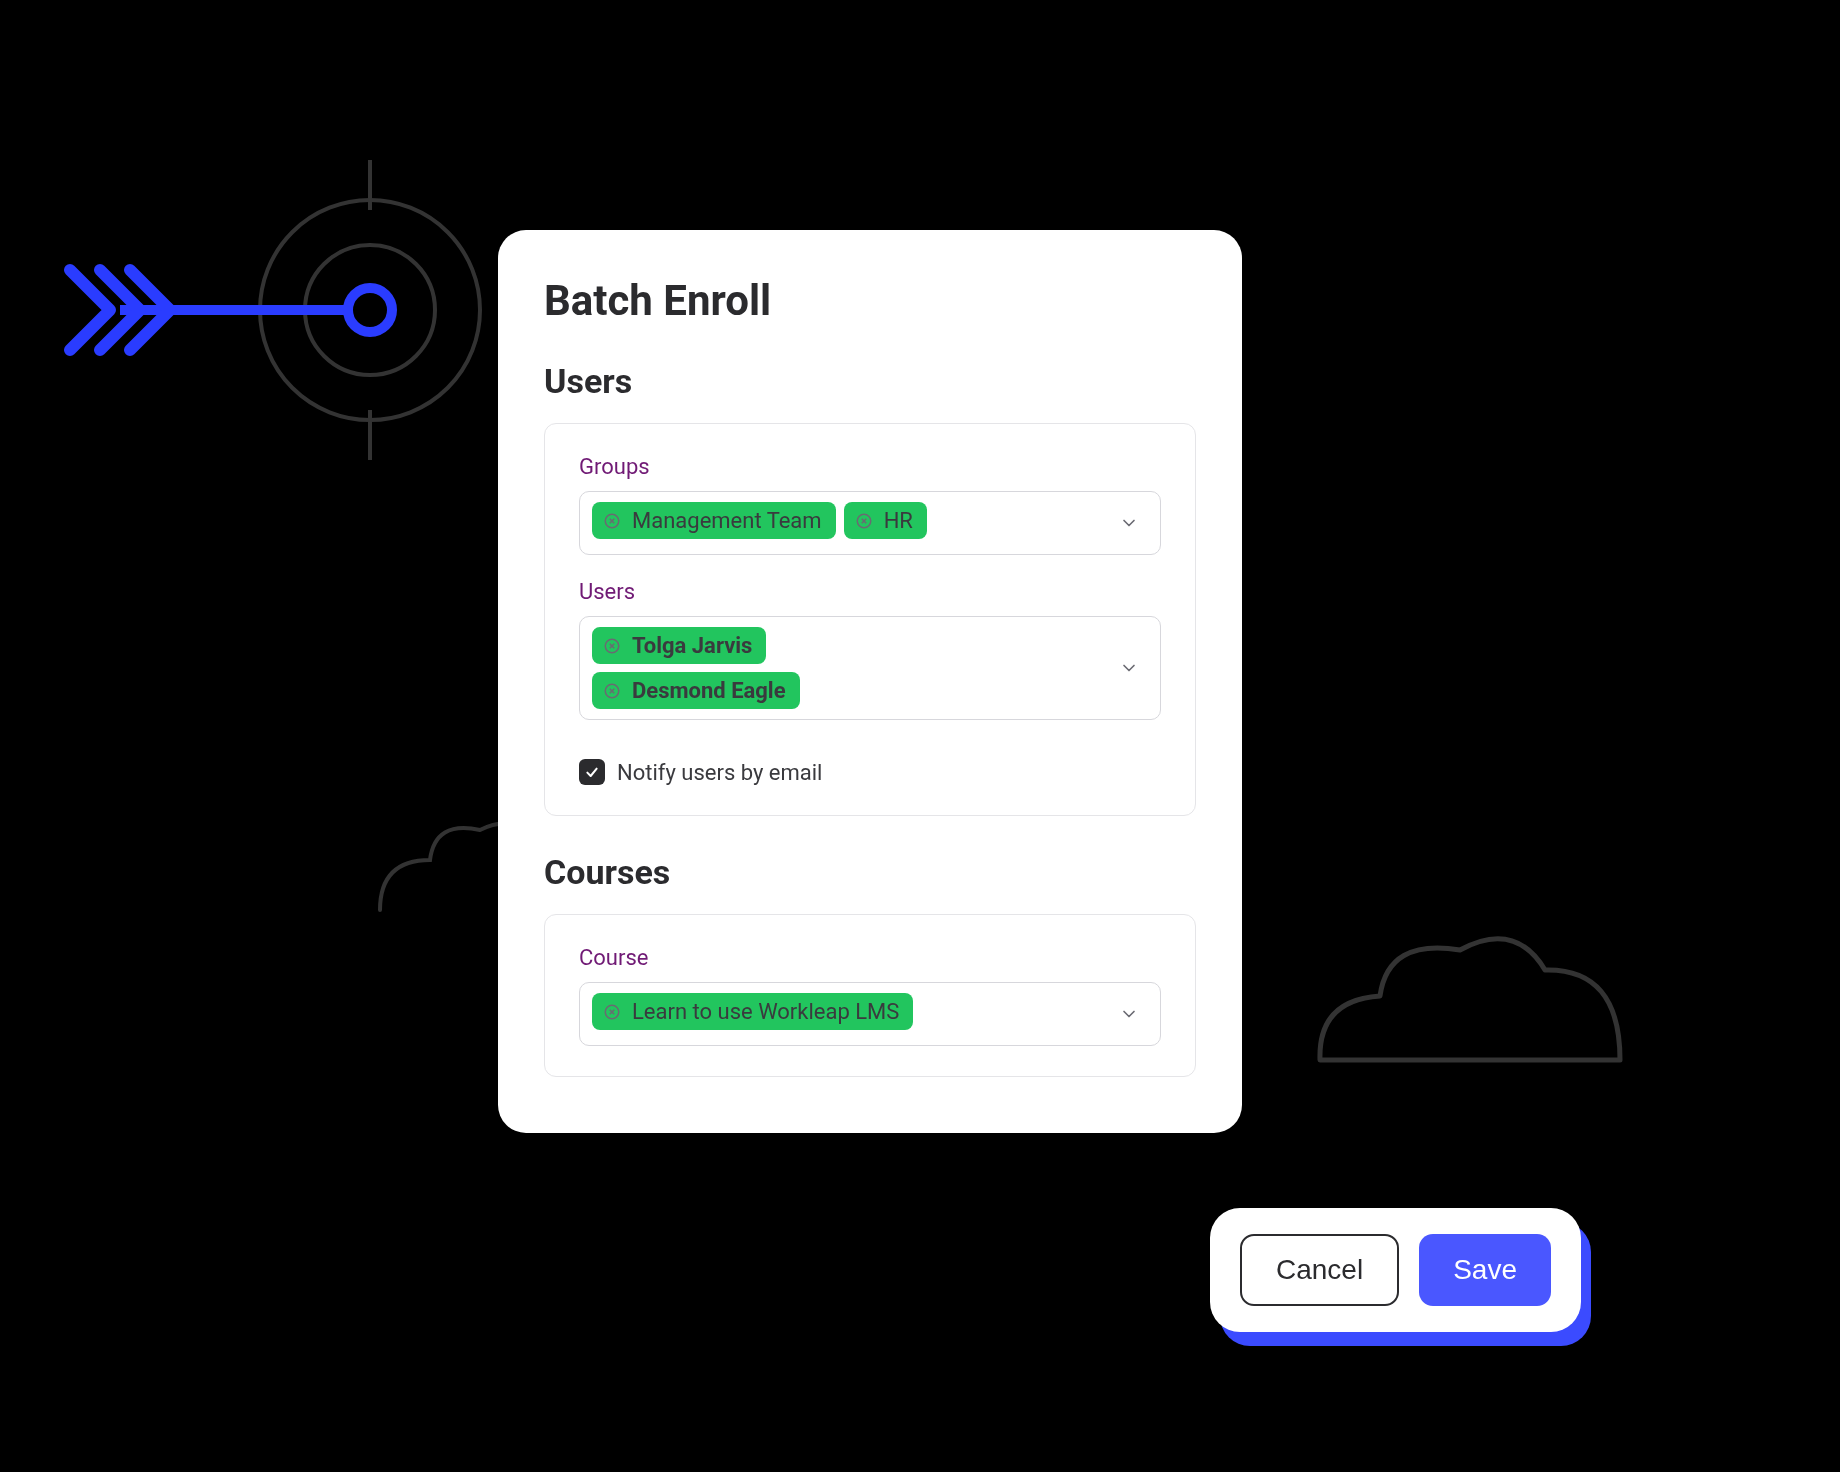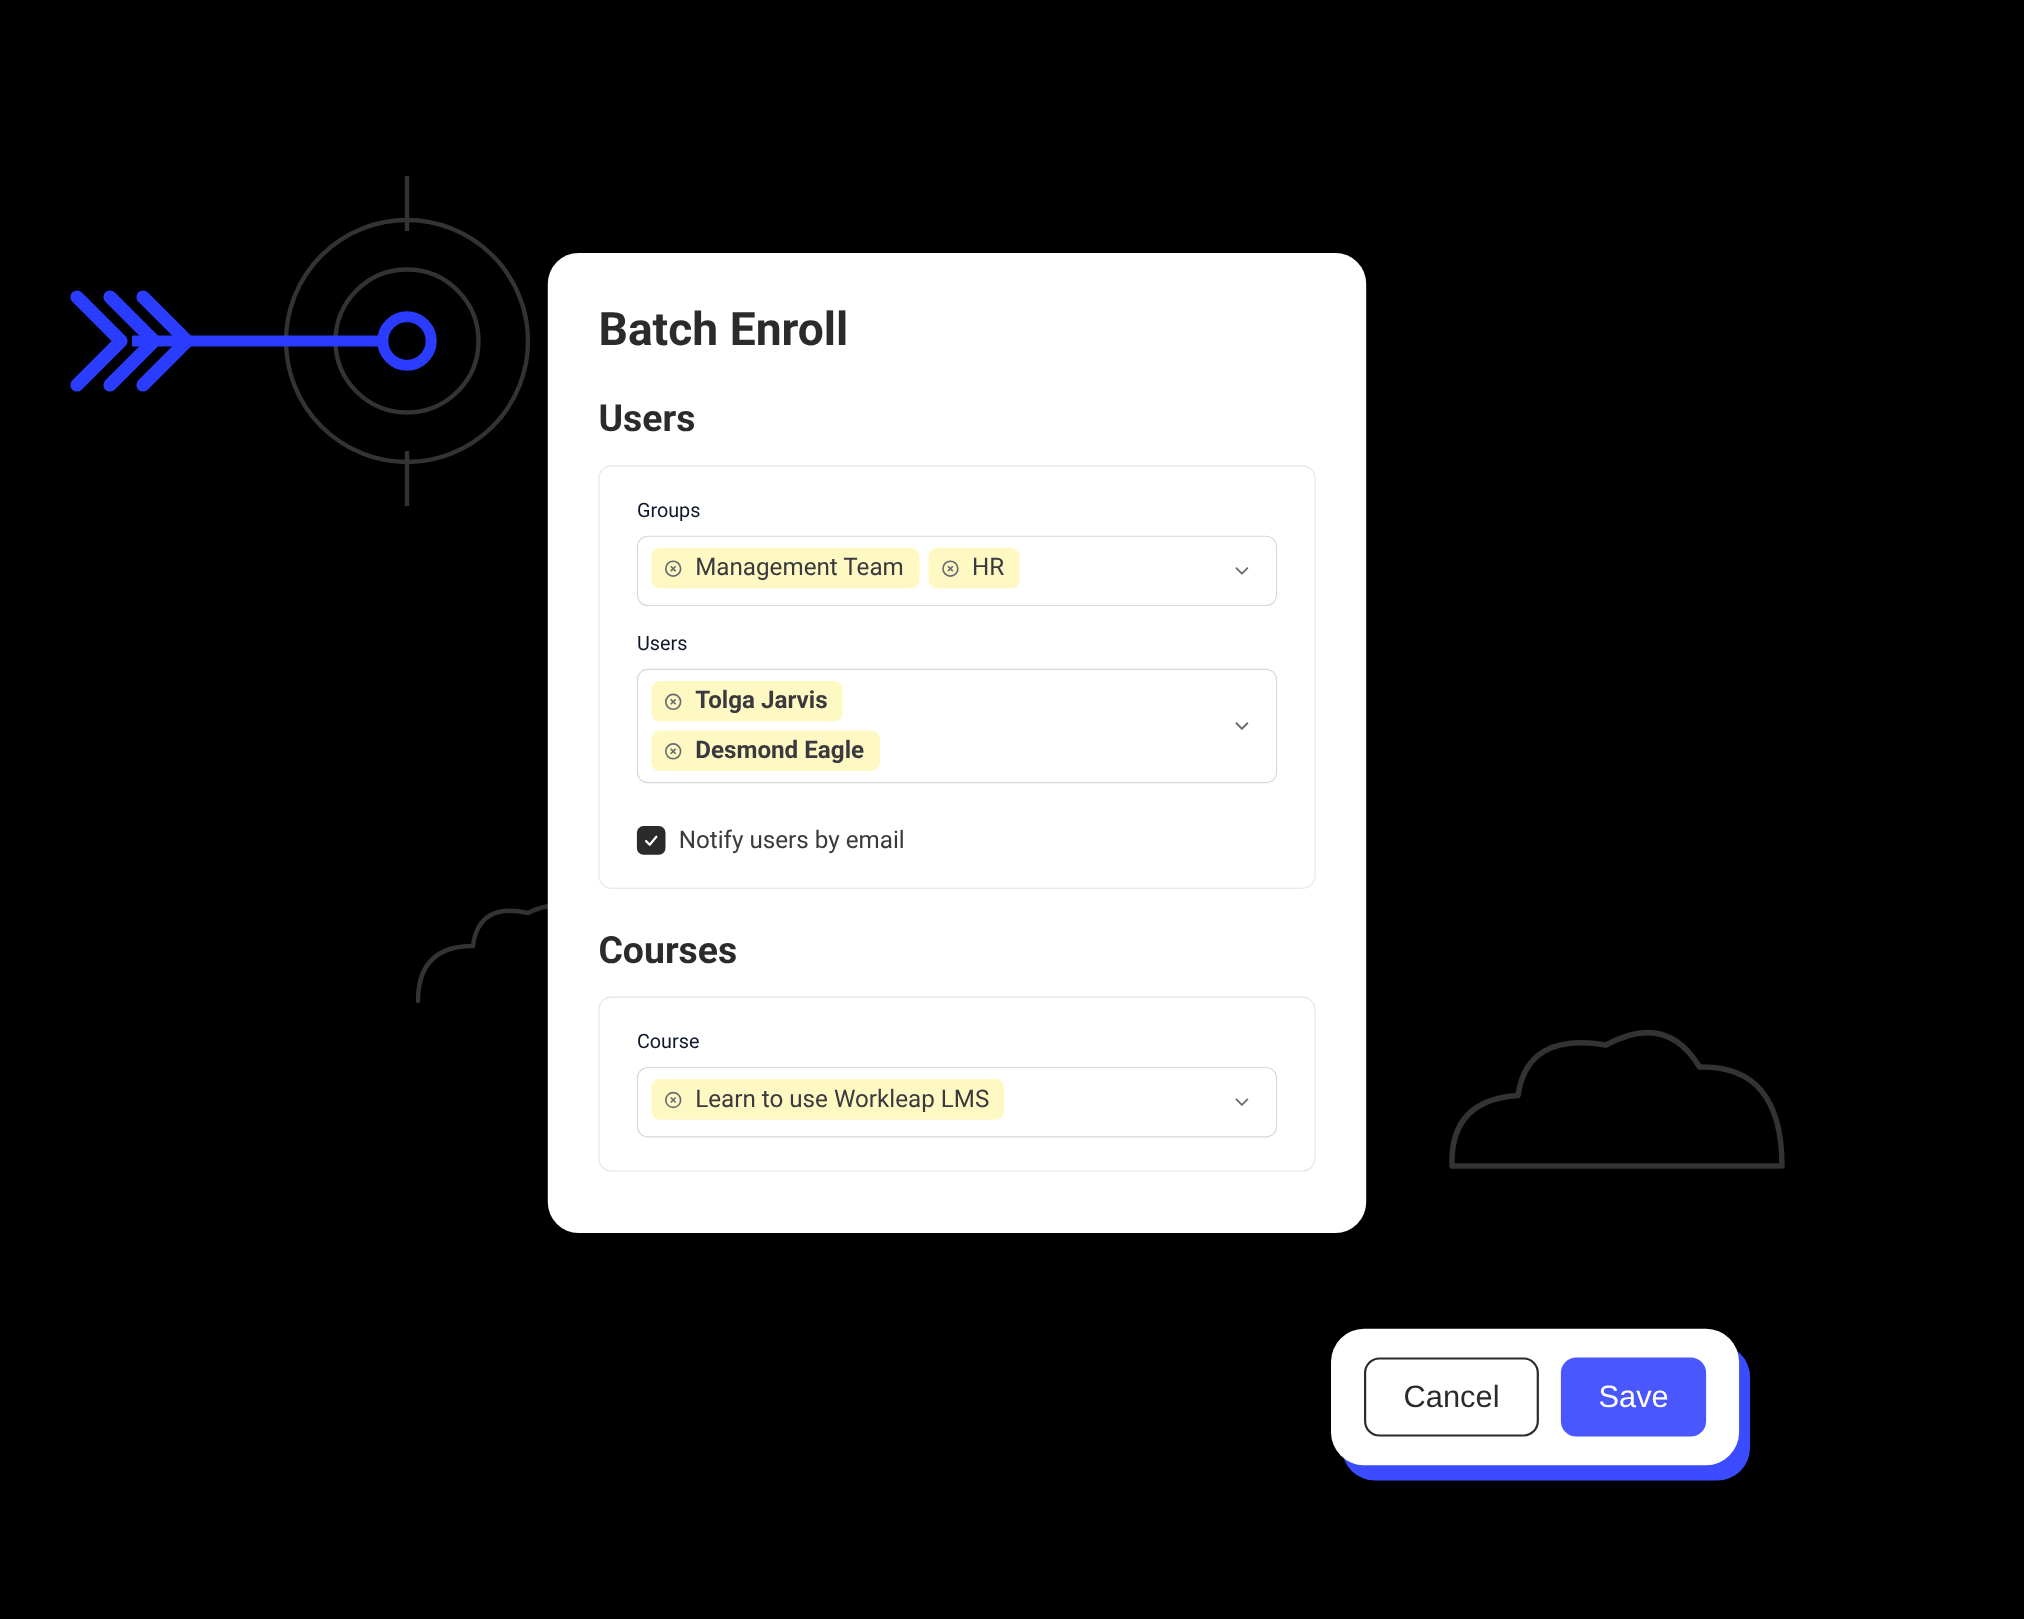--- a/index.html
+++ b/index.html
@@ -65,22 +65,22 @@
   }
   .section-box {
     border: 1.5px solid #e5e5e8;
     border-radius: 12px;
     padding: 30px 34px 30px 34px;
     margin-bottom: 36px;
   }
   .section-box:last-child { margin-bottom: 0; }
 
   .field-label {
-    font-size: 18px;
-    color: #0f172a;
+    font-size: 22px;
+    color: #701a75;
     margin-bottom: 12px;
   }
 
   .multiselect {
     border: 1.5px solid #d7d7dc;
     border-radius: 10px;
     min-height: 64px;
     display: flex;
     align-items: flex-start;
     padding: 10px 54px 10px 12px;
@@ -98,21 +98,21 @@
     transform: translateY(-50%);
     width: 22px;
     height: 22px;
     display:flex;align-items:center;justify-content:center;
   }
   .multiselect .chevron svg { width: 20px; height: 20px; stroke:#6a6a72; }
 
   .tag {
     display: inline-flex;
     align-items: center;
-    background: #fef9c3;
+    background: #22c55e;
     border-radius: 8px;
     padding: 6px 14px 6px 10px;
     font-size: 22px;
     color: #3a3a3e;
     gap: 10px;
   }
   .tag .remove {
     width: 20px; height: 20px;
     display:inline-flex;align-items:center;justify-content:center;
     cursor:pointer;

